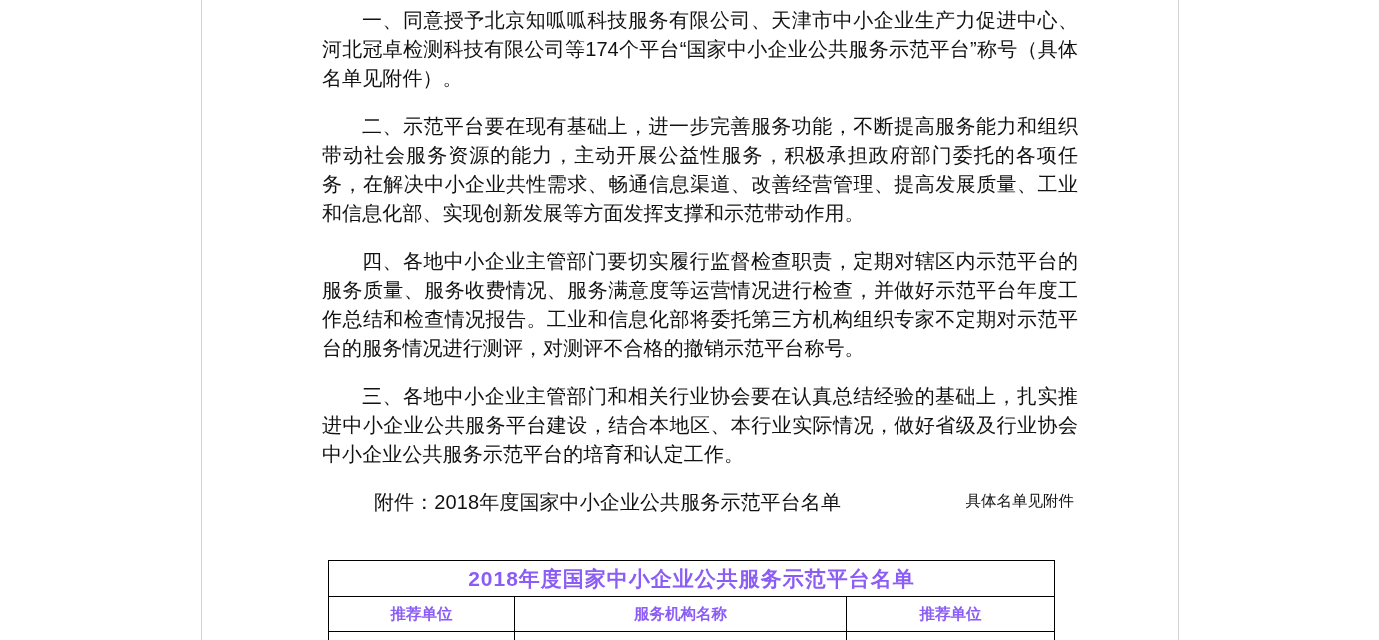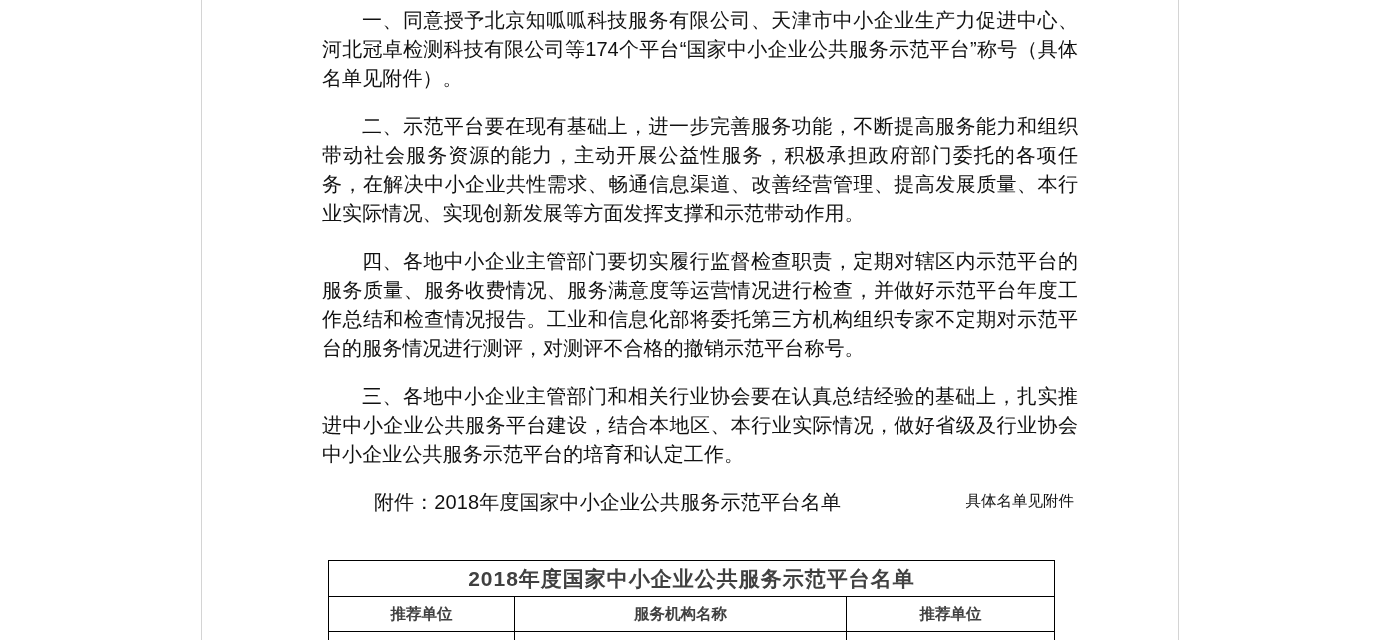--- a/index.html
+++ b/index.html
@@ -87,21 +87,21 @@
   table.list {
     border-collapse: collapse;
     width: 726px;
     table-layout: fixed;
   }
   table.list td, table.list th {
     border: 1px solid #000000;
     text-align: center;
     vertical-align: middle;
     font-size: 15px;
-    color: #404040;
+    color: #8b5cf6;
   }
   table.list .title-cell {
     font-size: 21px;
     font-weight: bold;
     height: 33px;
     letter-spacing: 1px;
     border-bottom: 1px solid #000;
   }
   table.list thead th {
     font-weight: bold;
@@ -121,21 +121,21 @@
 
 <div class="page">
 
   <div class="rule-left"></div>
   <div class="rule-right"></div>
 
   <div class="content">
 
     <div class="body-text" style="top: 6px;">
       <p class="para">一、同意授予北京知呱呱科技服务有限公司、天津市中小企业生产力促进中心、河北冠卓检测科技有限公司等174个平台“国家中小企业公共服务示范平台”称号（具体名单见附件）。</p>
-      <p class="para">二、示范平台要在现有基础上，进一步完善服务功能，不断提高服务能力和组织带动社会服务资源的能力，主动开展公益性服务，积极承担政府部门委托的各项任务，在解决中小企业共性需求、畅通信息渠道、改善经营管理、提高发展质量、本行业实际情况、实现创新发展等方面发挥支撑和示范带动作用。</p>
+      <p class="para">二、示范平台要在现有基础上，进一步完善服务功能，不断提高服务能力和组织带动社会服务资源的能力，主动开展公益性服务，积极承担政府部门委托的各项任务，在解决中小企业共性需求、畅通信息渠道、改善经营管理、提高发展质量、工业和信息化部、实现创新发展等方面发挥支撑和示范带动作用。</p>
       <p class="para">四、各地中小企业主管部门要切实履行监督检查职责，定期对辖区内示范平台的服务质量、服务收费情况、服务满意度等运营情况进行检查，并做好示范平台年度工作总结和检查情况报告。工业和信息化部将委托第三方机构组织专家不定期对示范平台的服务情况进行测评，对测评不合格的撤销示范平台称号。</p>
       <p class="para">三、各地中小企业主管部门和相关行业协会要在认真总结经验的基础上，扎实推进中小企业公共服务平台建设，结合本地区、本行业实际情况，做好省级及行业协会中小企业公共服务示范平台的培育和认定工作。</p>
       <p class="attach">附件：2018年度国家中小企业公共服务示范平台名单</p>
     </div>
 
     <div class="signature" style="top: 487px;">
       <span class="sig-line">具体名单见附件</span>
     </div>
 
     <div class="table-wrap">

